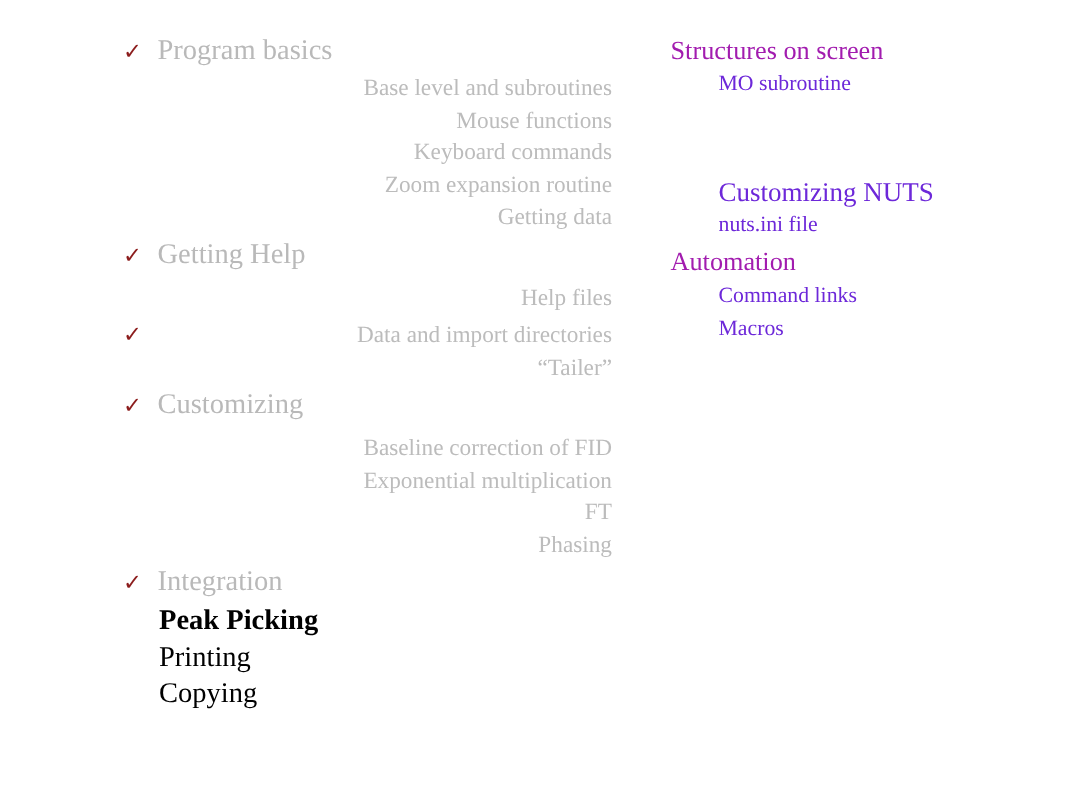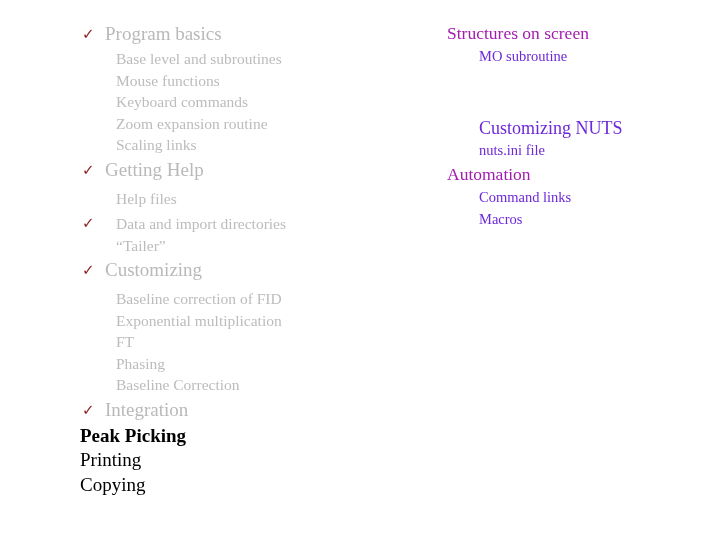--- a/index.html
+++ b/index.html
@@ -53,28 +53,30 @@
     line-height: 28px;
     font-family: "DejaVu Sans", sans-serif;
   }
 
   
   .row-sub {
     padding-left: 38px;
     color: #bcbcbc;
     font-size: 15.5px;
     line-height: 21.5px;
+    text-align: right;
   }
 
   
   .row-plain {
     padding-left: 2px;
     color: #000000;
     font-size: 19px;
     line-height: 24.5px;
+    margin-left: 26px;
   }
   .row-plain.bold { font-weight: bold; }
 
   
   .row-rmain {
     padding-left: 2px;
     color: #a21caf;
     font-size: 17.5px;
     line-height: 26px;
   }
@@ -100,21 +102,21 @@
   <div class="col col-left">
 
     <div class="row row-main">
       <span class="check">✓</span>
       <span>Program basics</span>
     </div>
     <div class="row row-sub">Base level and subroutines</div>
     <div class="row row-sub">Mouse functions</div>
     <div class="row row-sub">Keyboard commands</div>
     <div class="row row-sub">Zoom expansion routine</div>
-    <div class="row row-sub">Scaling links</div>
+    <div class="row row-sub">Getting data</div>
 
     <div class="row row-main">
       <span class="check">✓</span>
       <span>Getting Help</span>
     </div>
     <div class="spacer-sm"></div>
     <div class="row row-sub">Help files</div>
 
     <div class="row row-main">
       <span class="check">✓</span>
@@ -125,21 +127,20 @@
 
     <div class="row row-main">
       <span class="check">✓</span>
       <span>Customizing</span>
     </div>
     <div class="spacer-sm"></div>
     <div class="row row-sub">Baseline correction of FID</div>
     <div class="row row-sub">Exponential multiplication</div>
     <div class="row row-sub">FT</div>
     <div class="row row-sub">Phasing</div>
-    <div class="row row-sub">Baseline Correction</div>
 
     <div class="row row-main">
       <span class="check">✓</span>
       <span>Integration</span>
     </div>
 
     <div class="row row-plain bold">Peak Picking</div>
     <div class="row row-plain">Printing</div>
     <div class="row row-plain">Copying</div>
 

